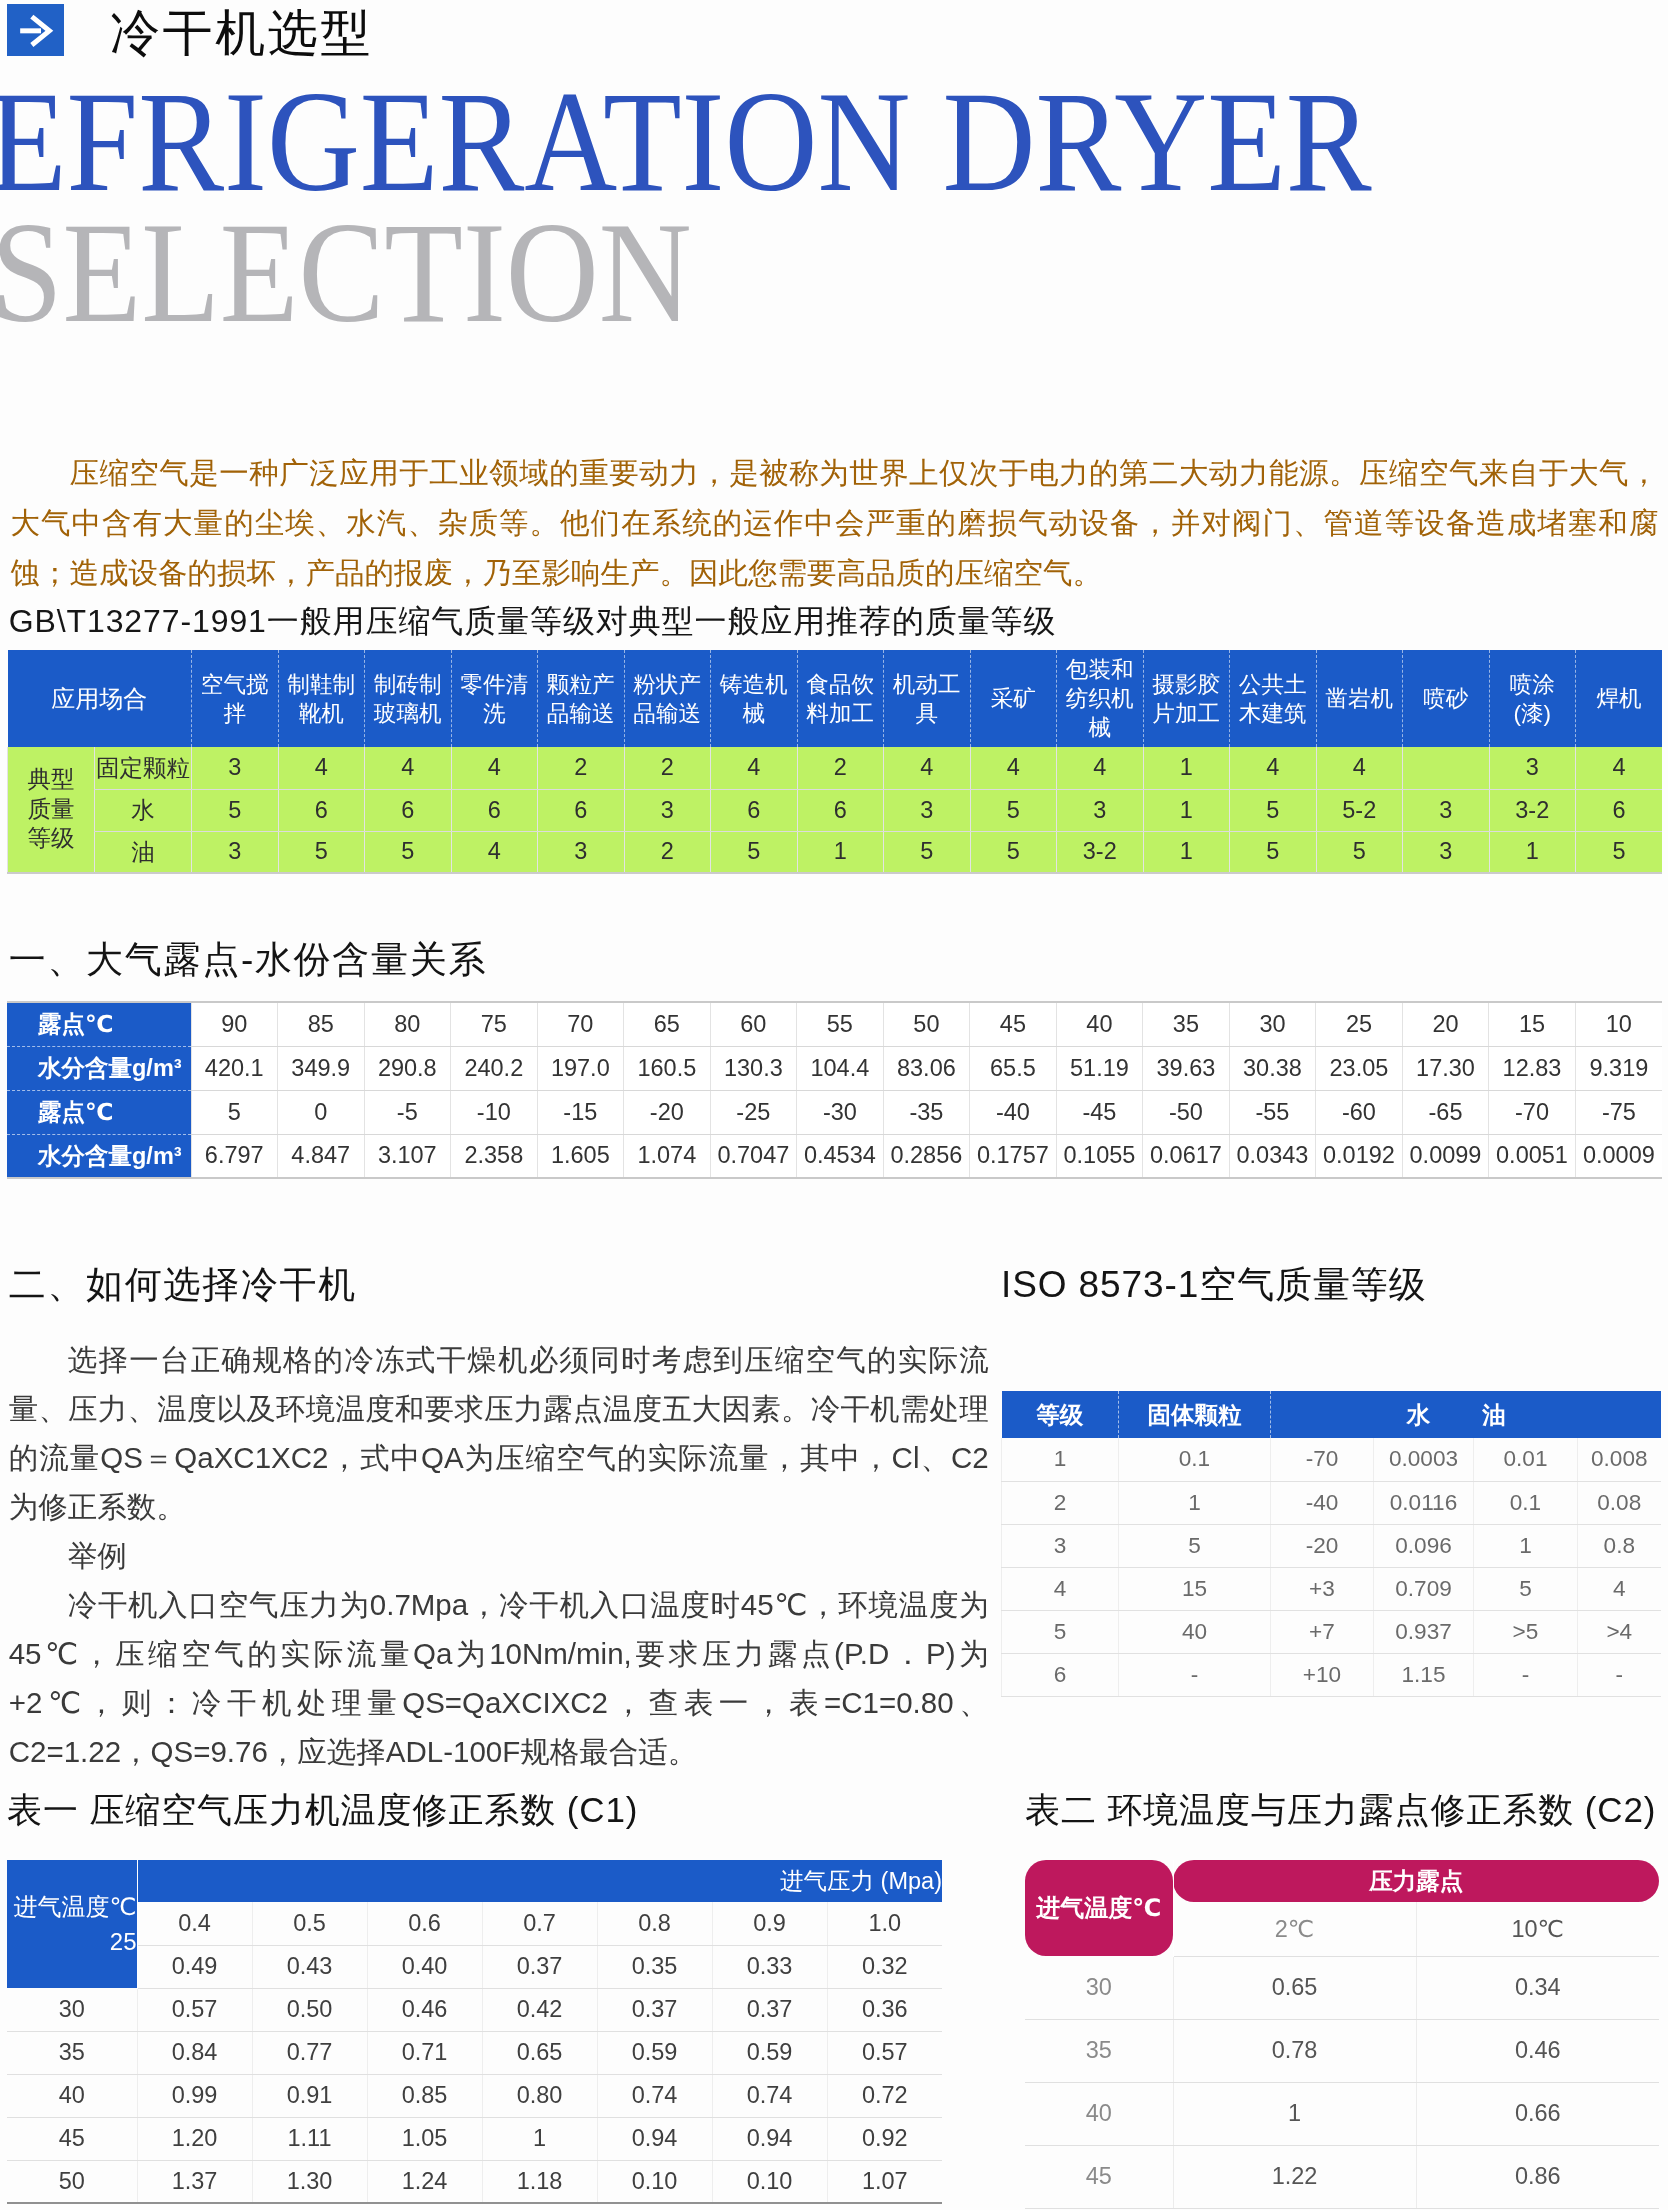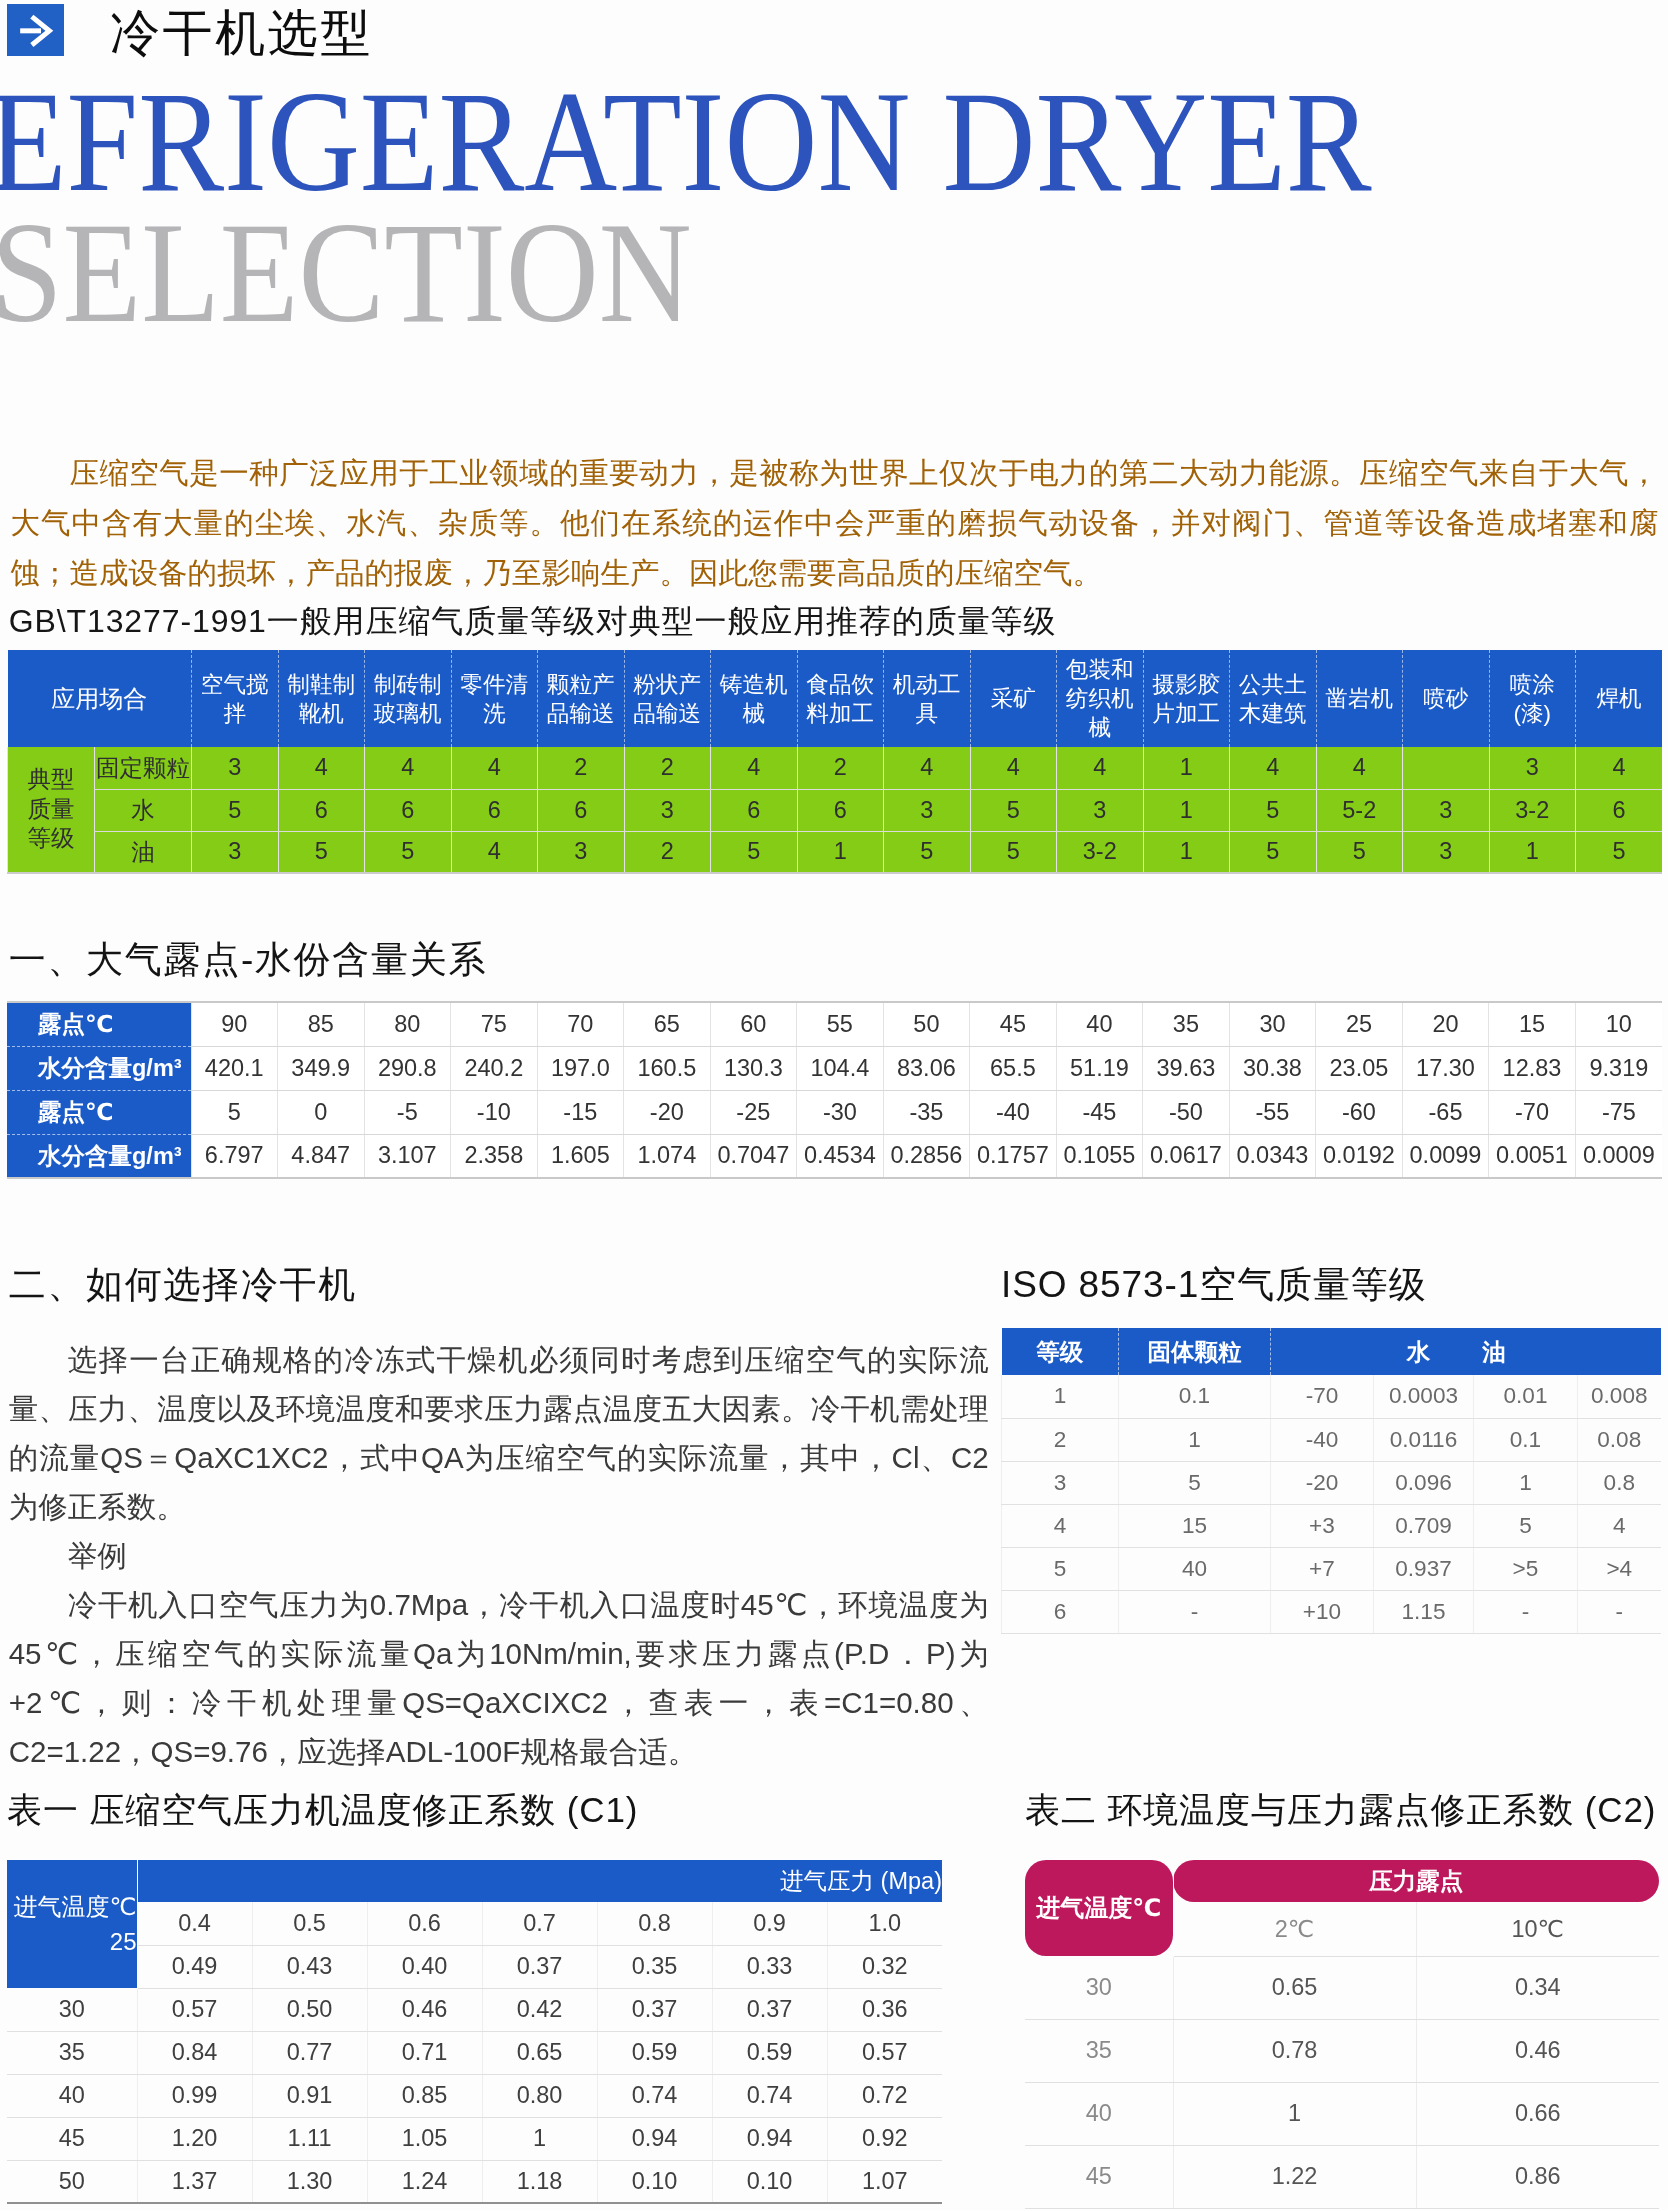--- a/index.html
+++ b/index.html
@@ -27,40 +27,40 @@
 
   table { border-collapse:collapse; table-layout:fixed; }
 
   
   .gb { left:7px; top:650px; width:1655px; border-bottom:2.6px solid #cbcbcb; }
   .gb thead th { background:#1b5bc8; color:#fff; font-size:22.6px; font-weight:400;
     height:97px; vertical-align:middle; text-align:center; padding:0 7px; line-height:29px;
     border-left:1.7px dashed rgba(255,255,255,.55); }
   .gb thead th:first-child { border-left:none; font-size:24px; }
   .gb tbody td { height:42px; text-align:center; font-size:23.5px; color:#2f2f2f;
-    border-bottom:0.9px solid #dcdcdc; border-left:0.9px solid #e3e3e3; background:#84cc16; }
+    border-bottom:0.9px solid #dcdcdc; border-left:0.9px solid #e3e3e3; background:#bef264; }
   .gb tbody td.grp { line-height:29.5px; padding:0 12px; }
 
   .dew-title { left:8.7px; top:935px; font-size:37px; color:#141414; letter-spacing:1.7px; }
 
   
   .dew { left:7px; top:1001px; width:1655px; border-top:2.6px solid #c9c9c9; border-bottom:2.6px solid #c9c9c9; }
   .dew td { height:44px; }
   .dew td.lbl { background:#1b5bc8; color:#fff; font-size:23.5px; text-align:left; padding-left:31px;
     border-bottom:0.9px dashed rgba(255,255,255,.6); font-weight:700; }
   .dew td.val { text-align:center; font-size:23.5px; color:#333;
     border-bottom:0.9px solid #d8d8d8; border-left:0.9px solid #e3e3e3; background:#fff; }
 
   .sec2-title { left:8.7px; top:1260px; font-size:37px; color:#141414; letter-spacing:1.7px; }
   .howto { left:8.7px; top:1335px; width:980px; font-size:29.5px; line-height:49px;
     color:#3a3a3a; text-align:justify; }
   .howto p { text-indent:59px; }
 
   .iso-title { left:1001px; top:1260px; font-size:37px; color:#141414; letter-spacing:0.9px; }
-  .iso { left:1001px; top:1328px; width:659px; border-bottom:1.7px solid #9a9a9a; }
+  .iso { left:1001px; top:1391px; width:659px; border-bottom:1.7px solid #9a9a9a; }
   .iso th { background:#1b5bc8; color:#fff; height:47px; font-size:23.5px; font-weight:700;
     text-align:center; border-left:1.7px dashed rgba(255,255,255,.6); }
   .iso th:first-child { border-left:none; }
   .iso th.wo { letter-spacing:19px;font-family:Liberation Mono, monospace; }
   .iso td { text-align:center; font-size:22.6px; }
   .iso tr.units td { height:45px; color:#8a8a8a; border-bottom:0.9px solid #cfcfcf; border-left:0.9px solid #eee; }
   .iso tr.datarow td { height:43px; color:#6a6a6a; border-bottom:0.9px solid #e1e1e1; border-left:0.9px solid #eee; }
   .iso td:first-child { border-left:none; }
 
   .c1-title { left:7px; top:1787px; font-size:35px; color:#141414; letter-spacing:0.9px; }

